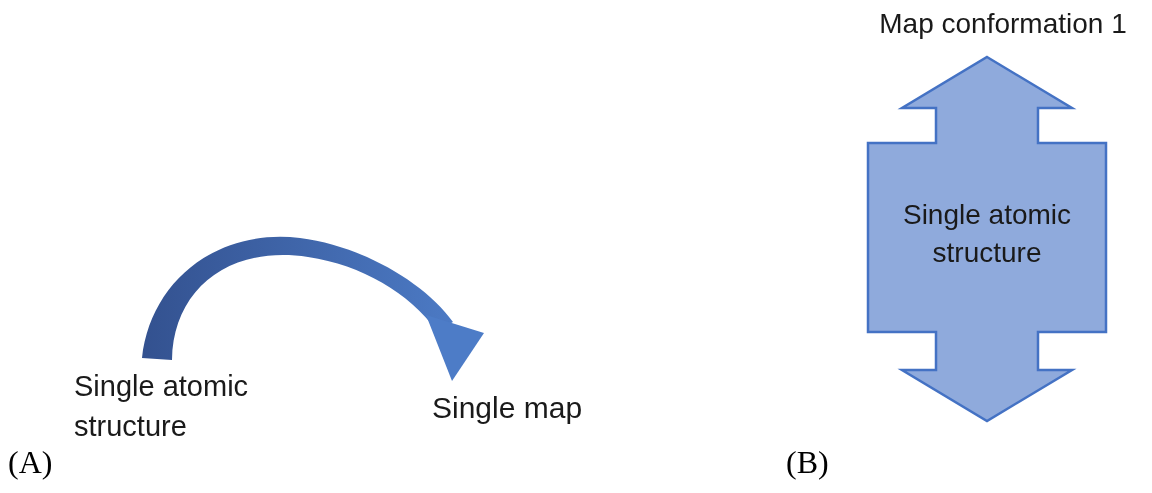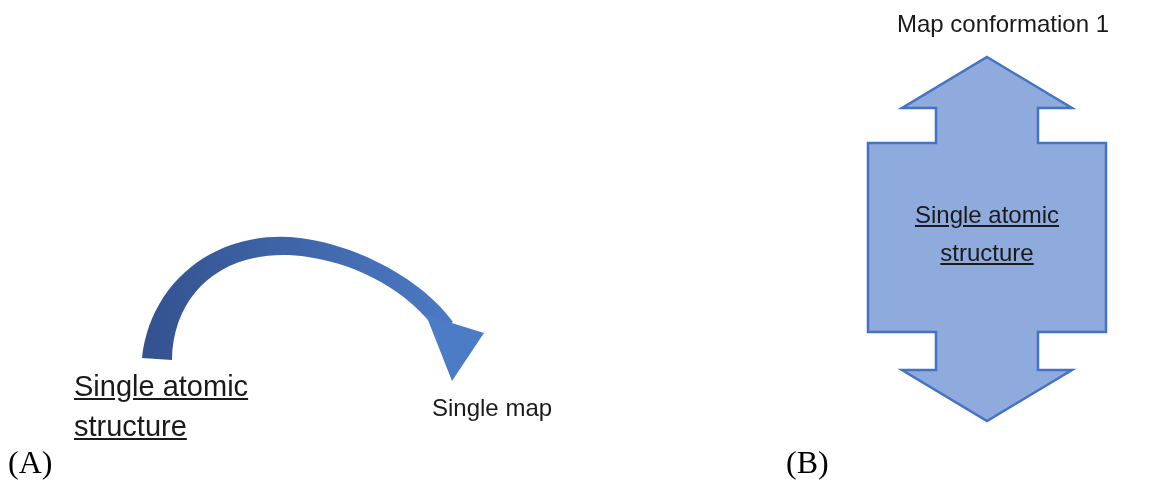--- a/index.html
+++ b/index.html
@@ -18,36 +18,36 @@
   .art {
     position: absolute;
     left: 0;
     top: 0;
     width: 1152px;
     height: 493px;
   }
   .lbl {
     position: absolute;
     color: #1a1a1a;
-    font-size: 24px;
+    font-size: 28px;
     line-height: 36px;
   }
-  .pre { white-space: pre-line; text-decoration: underline; }
+  .pre { white-space: pre-line; }
   .center { text-align: center; }
 
   .a-source {
     left: 74px;
     top: 366px;
     font-size: 29px;
     line-height: 40px;
   }
   .a-target {
     left: 432px;
     top: 390px;
-    font-size: 24px;
+    font-size: 30px;
   }
   .b-top {
     left: 857px;
     top: 6px;
     width: 292px;
   }
   .b-center {
     left: 867px;
     top: 196px;
     width: 240px;

